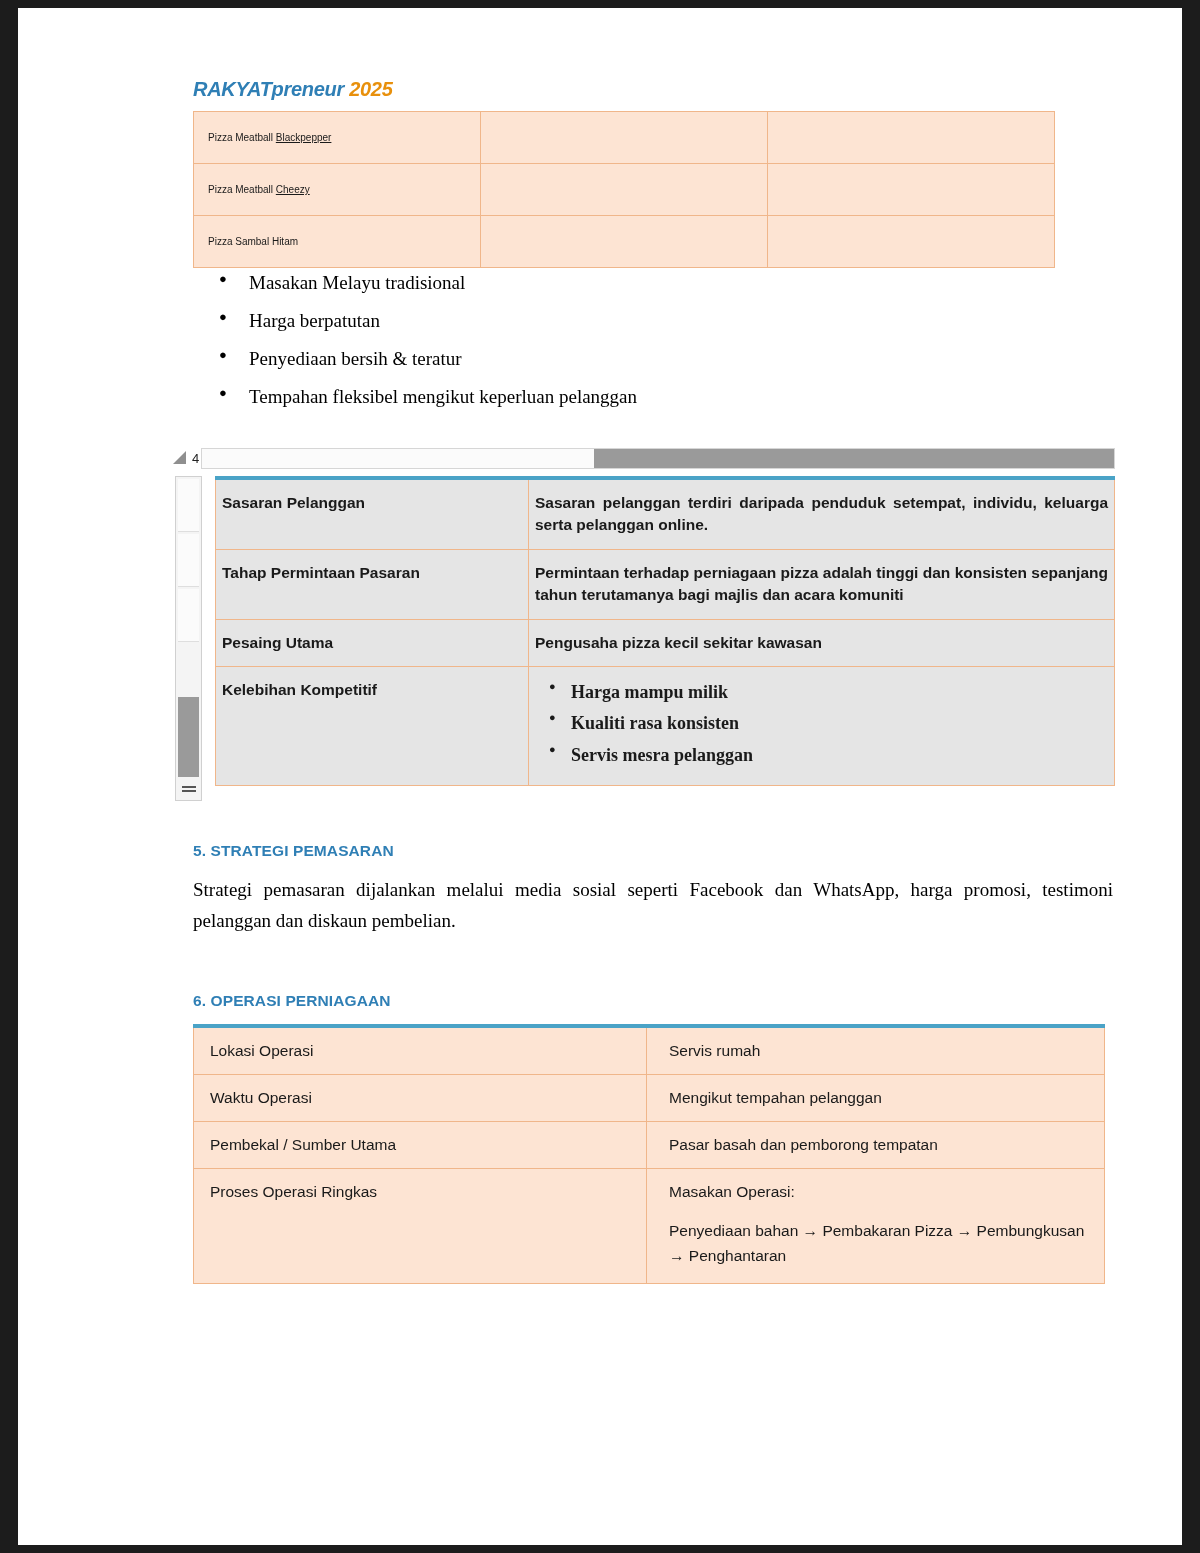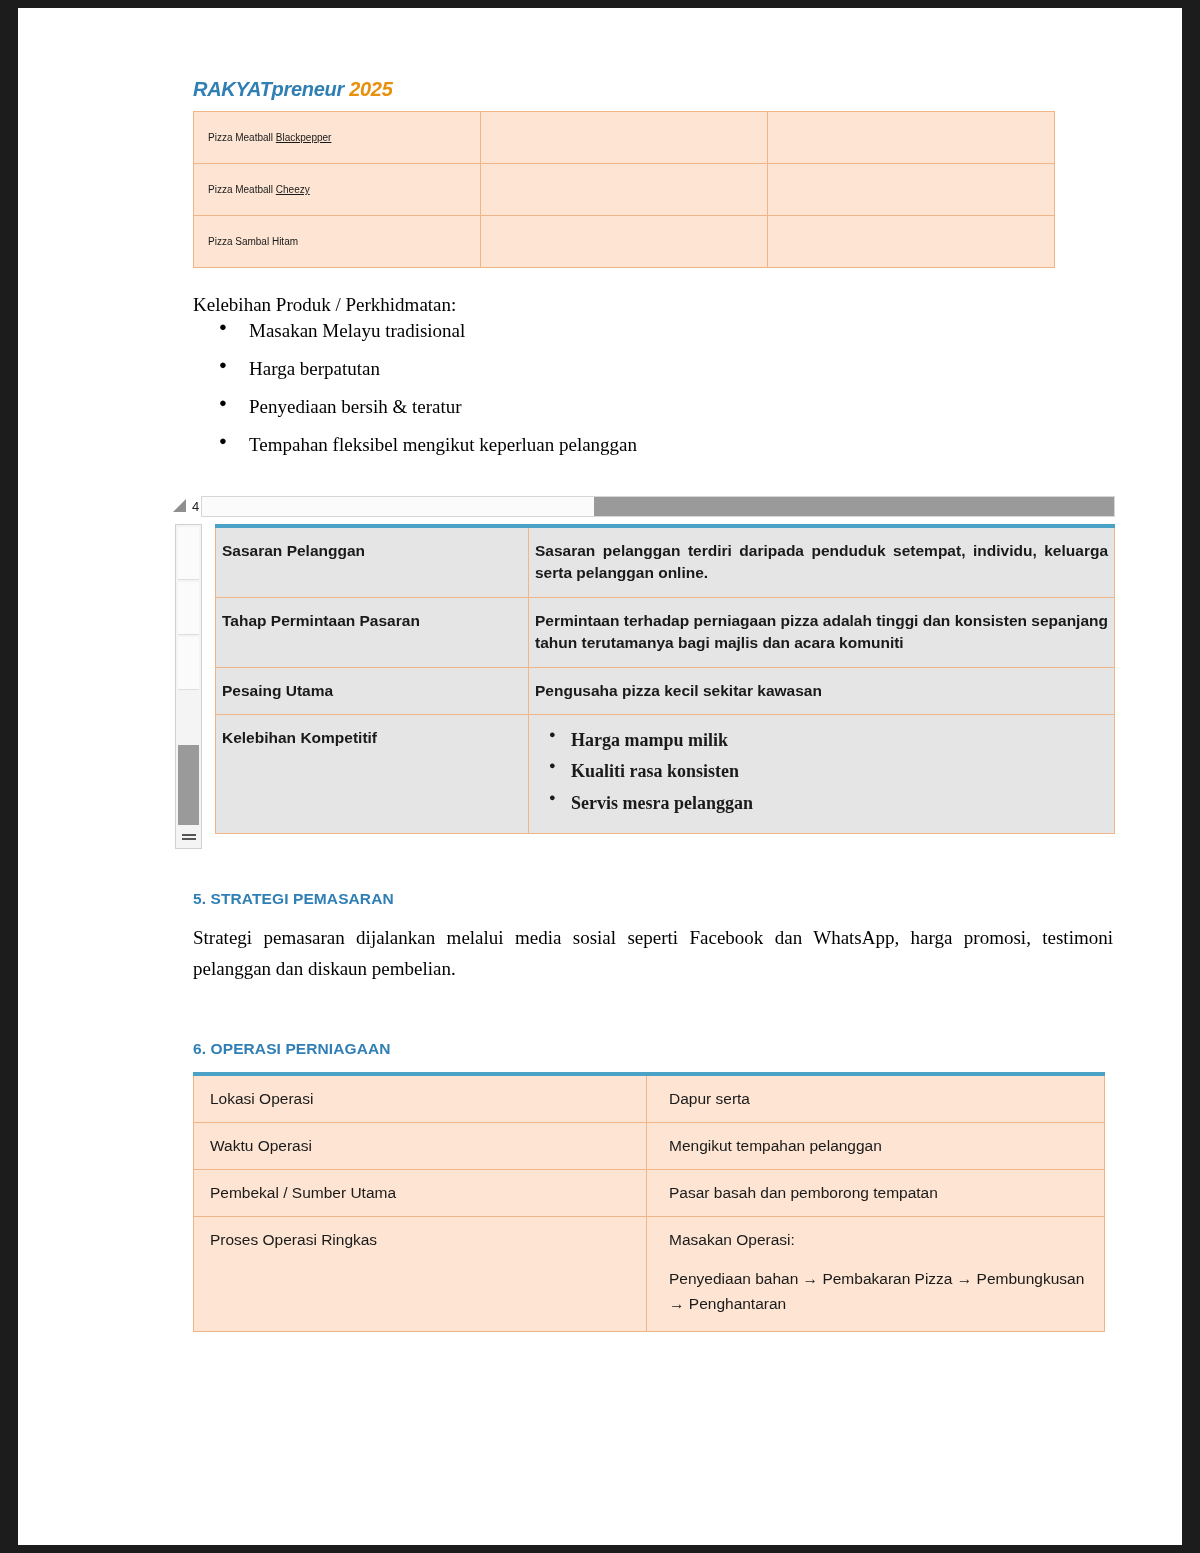--- a/index.html
+++ b/index.html
@@ -271,21 +271,20 @@
         <td></td>
       </tr>
       <tr>
         <td>Pizza Sambal Hitam</td>
         <td></td>
         <td></td>
       </tr>
     </tbody>
       </table>
 
-    <div class="serif para-kelebihan">Kelebihan Produk / Perkhidmatan:</div>
     <ul class="bullets">
       <li>Masakan Melayu tradisional</li>
       <li>Harga berpatutan</li>
       <li>Penyediaan bersih &amp; teratur</li>
       <li>Tempahan fleksibel mengikut keperluan pelanggan</li>
     </ul>
 
     <div class="hscroll-row">
       <div class="hscroll-corner">
           <span class="tri"></span>
@@ -336,21 +335,21 @@
     </div>
 
     <div class="sec-head">5. STRATEGI PEMASARAN</div>
     <div class="body-par">Strategi pemasaran dijalankan melalui media sosial seperti Facebook dan WhatsApp, harga promosi, testimoni pelanggan dan diskaun pembelian.</div>
 
     <div class="sec-head">6. OPERASI PERNIAGAAN</div>
     <table class="tbl-ops">
       <tbody>
           <tr>
         <td class="k">Lokasi Operasi</td>
-        <td class="v">Dapur serta</td>
+        <td class="v">Servis rumah</td>
       </tr>
       <tr>
         <td class="k">Waktu Operasi</td>
         <td class="v">Mengikut tempahan pelanggan</td>
       </tr>
       <tr>
         <td class="k">Pembekal / Sumber Utama</td>
         <td class="v">Pasar basah dan pemborong tempatan</td>
       </tr>
       <tr>

